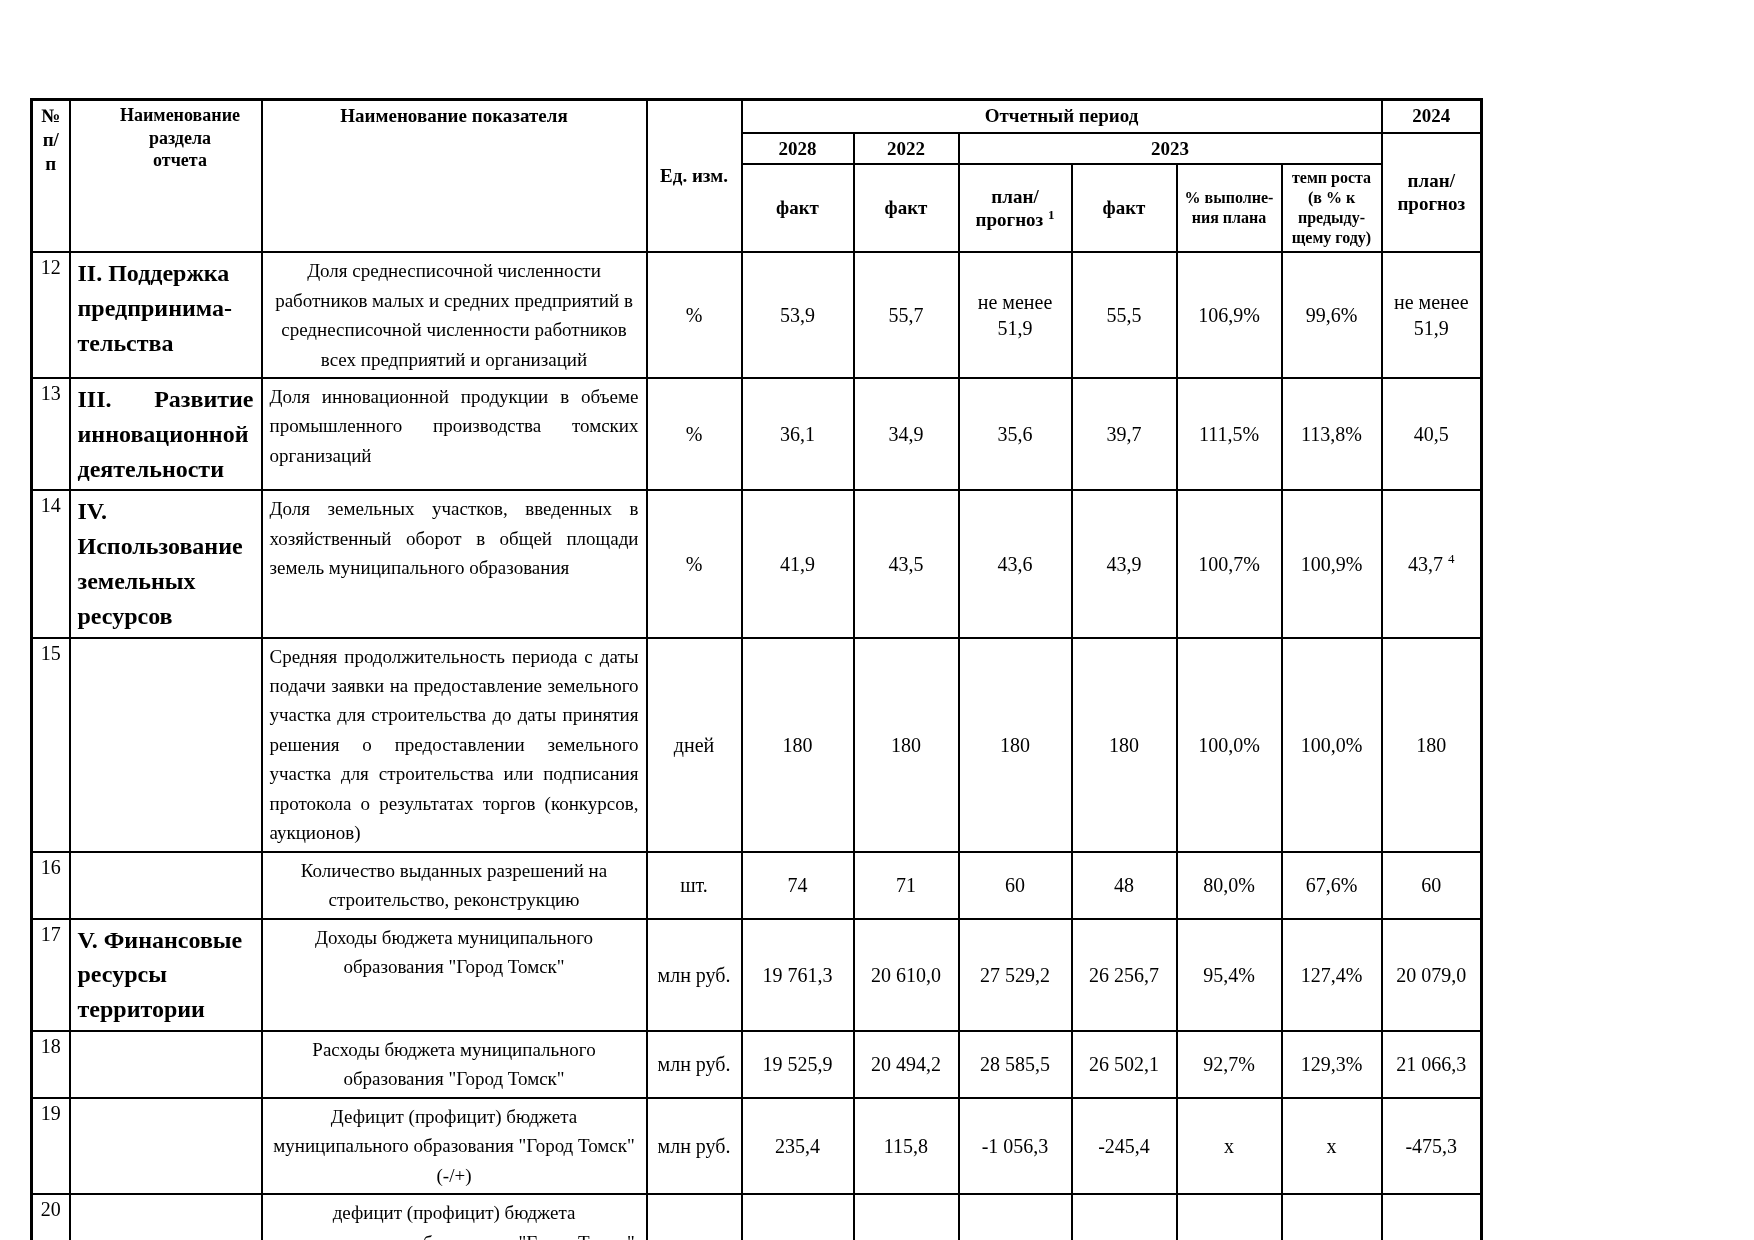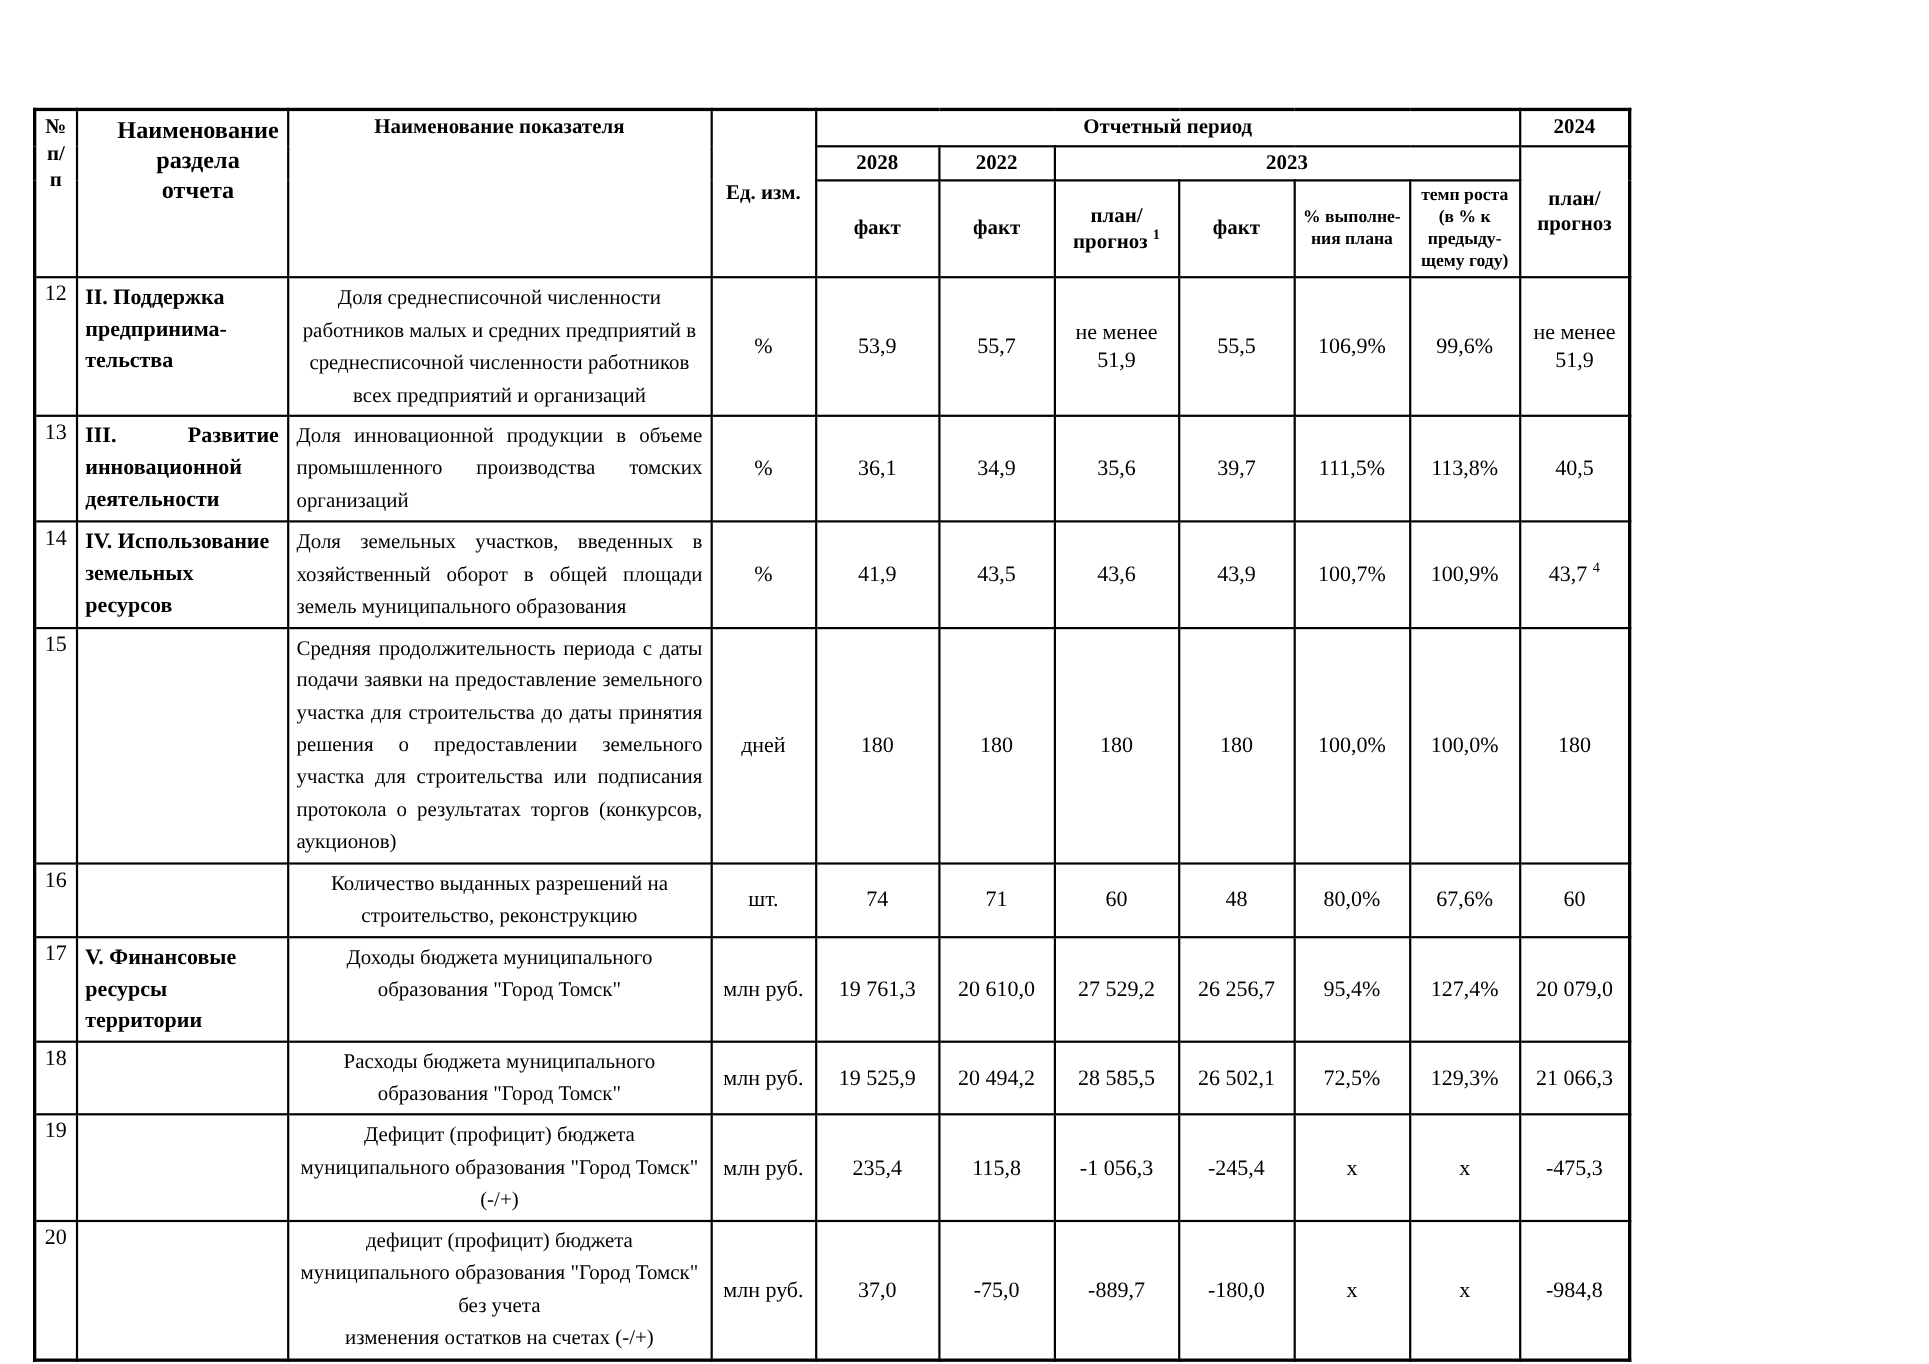--- a/index.html
+++ b/index.html
@@ -33,38 +33,38 @@
   }
   .report th {
     font-weight: bold;
     text-align: center;
     vertical-align: middle;
     white-space: pre-line;
     font-size: 19px;
     line-height: 1.25;
   }
   th.top { vertical-align: top; }
-  th.hdr-section { font-size: 22px; padding-left: 36px; }
+  th.hdr-section { font-size: 18px; padding-left: 36px; }
   th.small { font-size: 16px; border-radius: 13px; }
   thead tr:nth-child(1) { height: 33px; }
   thead tr:nth-child(2) { height: 27px; }
   thead tr:nth-child(3) { height: 78px; }
 
   td.num {
     text-align: center;
     vertical-align: top;
     font-size: 20px;
     margin-top: 42px;
   }
   td.section {
     font-weight: bold;
     vertical-align: top;
     text-align: left;
     white-space: pre-line;
-    font-size: 20px;
+    font-size: 24px;
     line-height: 1.45;
   }
   td.indicator {
     vertical-align: top;
     text-align: center;
     white-space: pre-line;
     font-size: 19px;
     line-height: 1.55;
   }
   td.unit, td.val {
@@ -232,21 +232,21 @@
         <tr>
           <td class="num">18</td>
           <td class="section"></td>
           <td class="indicator">Расходы бюджета муниципального
 образования "Город Томск"</td>
           <td class="unit">млн руб.</td>
           <td class="val">19 525,9</td>
           <td class="val">20 494,2</td>
           <td class="val">28 585,5</td>
           <td class="val">26 502,1</td>
-          <td class="val">72,5%</td>
+          <td class="val">92,7%</td>
           <td class="val">129,3%</td>
           <td class="val">21 066,3</td>
         </tr>
         <tr>
           <td class="num">19</td>
           <td class="section"></td>
           <td class="indicator">Дефицит (профицит) бюджета муниципального образования "Город Томск" (-/+)</td>
           <td class="unit">млн руб.</td>
           <td class="val">235,4</td>
           <td class="val">115,8</td>

